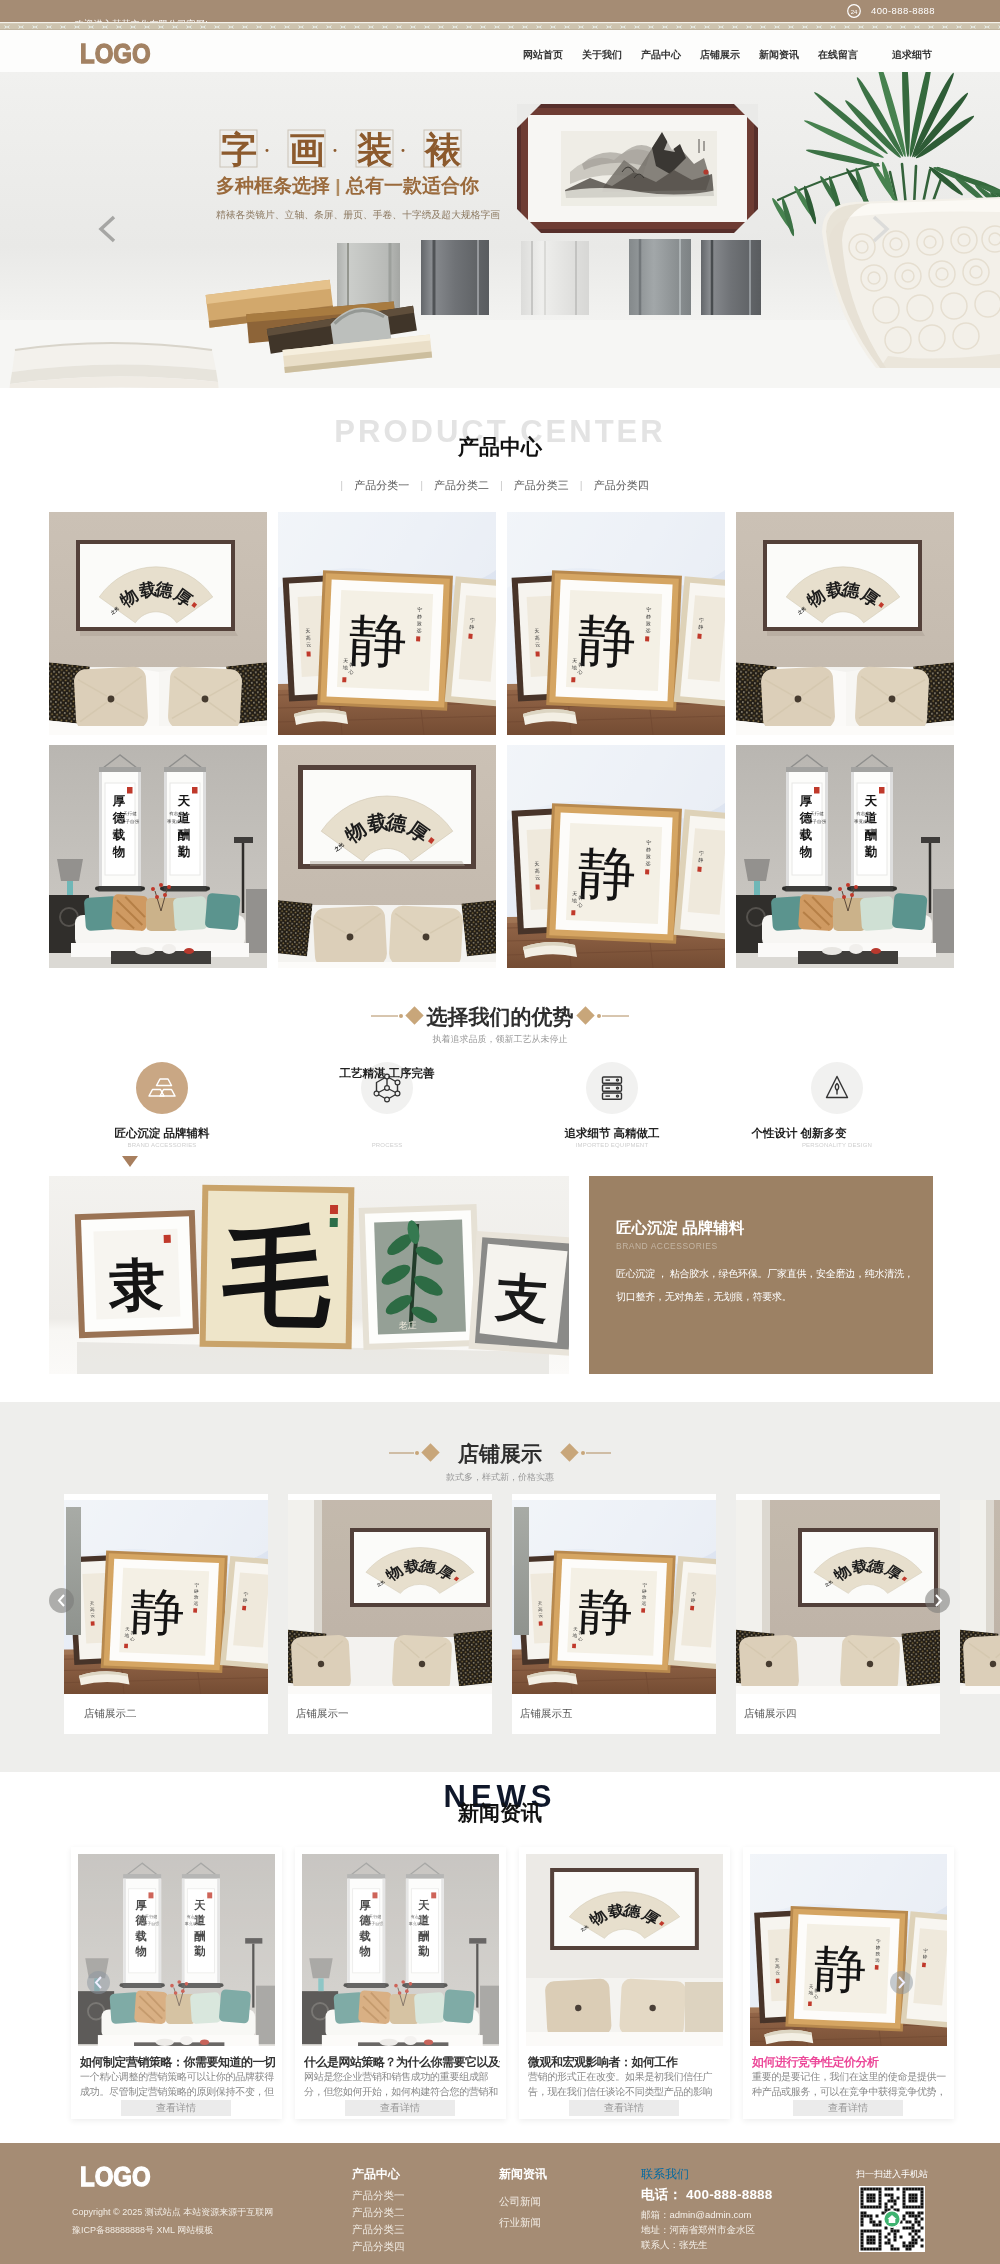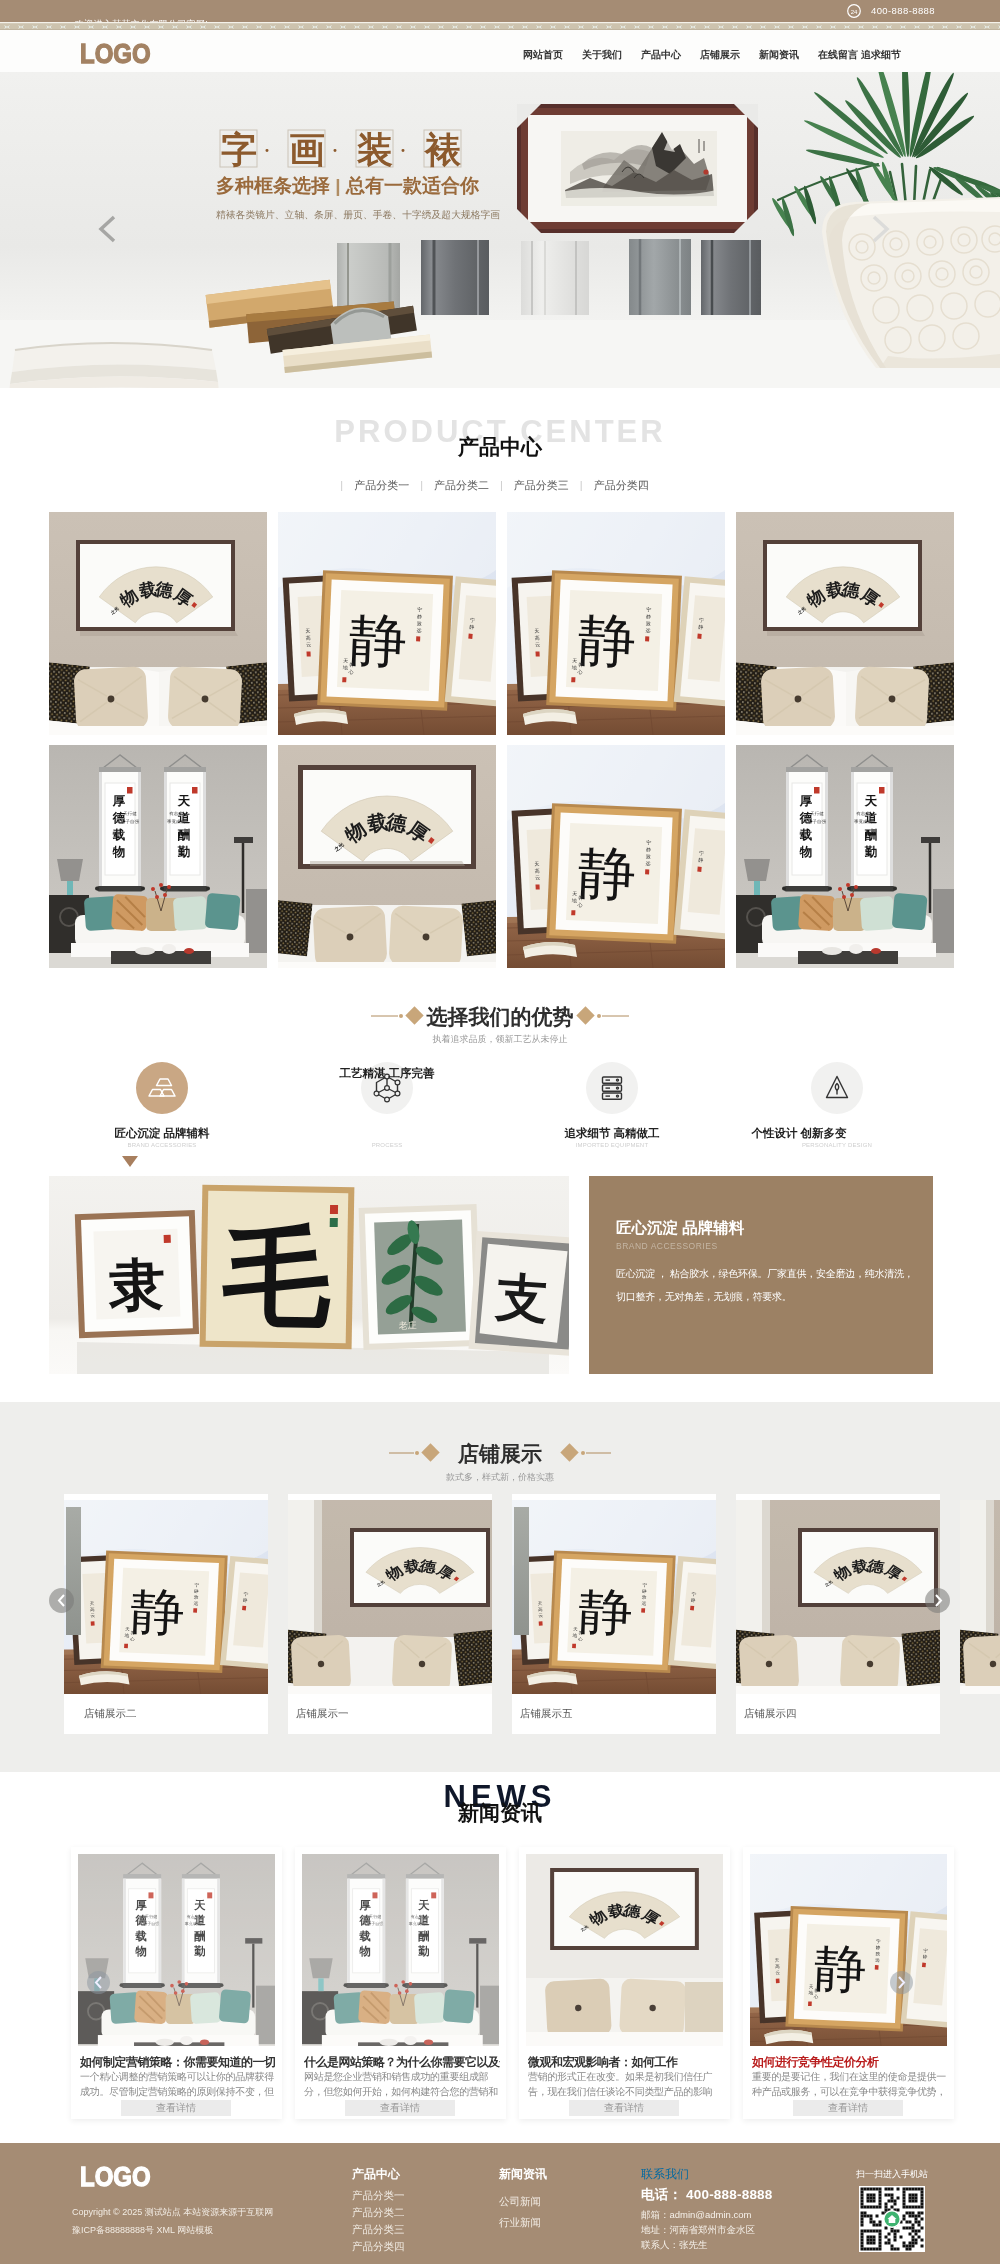--- a/index.html
+++ b/index.html
@@ -36,21 +36,21 @@
         </defs>
         <rect width="1000" height="8" fill="url(#lace)"></rect>
       </svg>
 </div>
 
 <div class="abs" style="left:0;top:30px;width:1000px;height:42px;background:#fdfdfc;box-shadow:0 1px 3px rgba(0,0,0,.08)"></div>
 
 <div class="abs" style="left:80px;top:38px;width:120px;height:30px;color:#a38263;font-size:32px;font-weight:bold;font-family:'Liberation Sans',sans-serif;transform:scale(0.75,0.85);transform-origin:0 0;-webkit-text-stroke:1.5px #a38263">LOGO</div>
 
 <div class="abs" style="left:523px;top:48px;width:440px;font-size:10px;font-weight:bold;color:#333;white-space:nowrap">
-<span style="margin-right:19px">网站首页</span><span style="margin-right:19px">关于我们</span><span style="margin-right:19px">产品中心</span><span style="margin-right:19px">店铺展示</span><span style="margin-right:19px">新闻资讯</span><span style="margin-right:3px">在线留言</span><span>追求细节</span>
+<span style="margin-right:19px">网站首页</span><span style="margin-right:19px">关于我们</span><span style="margin-right:19px">产品中心</span><span style="margin-right:19px">店铺展示</span><span style="margin-right:19px">新闻资讯</span><span style="margin-right:34px">在线留言</span><span>追求细节</span>
 </div>
 
 <div class="abs" style="left:0;top:72px;width:1000px;height:316px;overflow:hidden;background:#ececea">
 <svg width="1000" height="316" viewBox="0 0 1000 316">
 <defs>
 <linearGradient id="herowall" x1="0" y1="0" x2="0" y2="1">
             <stop offset="0" stop-color="#f1f1ef"></stop>
             <stop offset=".55" stop-color="#e9e9e7"></stop>
             <stop offset=".72" stop-color="#f0f0ee"></stop>
             <stop offset="1" stop-color="#fbfbf9"></stop>
@@ -827,21 +827,21 @@
       </g>
 </svg>
 <div class="abs" style="left:528px;top:2054px;width:196px;font-size:12px;font-weight:bold;color:#333;white-space:nowrap;overflow:hidden;letter-spacing:-.5px">微观和宏观影响者：如何工作</div>
 <div class="abs" style="left:528px;top:2070px;width:196px;font-size:10px;color:#888;line-height:14.5px;letter-spacing:-.3px;height:29px;overflow:hidden">营销的形式正在改变。如果是初我们信任广告，现在我们信任谈论不同类型产品的影响者。···</div>
 <div class="abs" style="left:569px;top:2100px;width:110px;height:16px;background:#ebebeb;text-align:center;font-size:10px;color:#999;line-height:16px">查看详情</div>
 
 <div class="abs" style="left:743px;top:1847px;width:211px;height:272px;background:#fff;box-shadow:0 2px 6px rgba(0,0,0,.07)"></div>
 <svg class="abs" style="left:750px;top:1854px" width="197" height="192" viewBox="0 0 218 215" preserveAspectRatio="none">
       <use href="#sceneB" width="218" height="223"></use>
     </svg>
-<div class="abs" style="left:752px;top:2054px;width:196px;font-size:12px;font-weight:bold;color:#b91c1c;white-space:nowrap;overflow:hidden;letter-spacing:-.5px">如何进行竞争性定价分析</div>
+<div class="abs" style="left:752px;top:2054px;width:196px;font-size:12px;font-weight:bold;color:#ec4899;white-space:nowrap;overflow:hidden;letter-spacing:-.5px">如何进行竞争性定价分析</div>
 <div class="abs" style="left:752px;top:2070px;width:196px;font-size:10px;color:#888;line-height:14.5px;letter-spacing:-.3px;height:29px;overflow:hidden">重要的是要记住，我们在这里的使命是提供一种产品或服务，可以在竞争中获得竞争优势，···</div>
 <div class="abs" style="left:793px;top:2100px;width:110px;height:16px;background:#ebebeb;text-align:center;font-size:10px;color:#999;line-height:16px">查看详情</div>
 
 <div class="abs" style="left:87px;top:1971px;width:23px;height:23px;border-radius:50%;background:rgba(140,150,160,.5)"></div>
 <svg class="abs" style="left:93px;top:1976px" width="11" height="13">
       <path d="M8 1 L3 6.5 L8 12" stroke="#eef" stroke-width="2" fill="none"></path>
     </svg>
 
 <div class="abs" style="left:890px;top:1971px;width:23px;height:23px;border-radius:50%;background:rgba(140,150,160,.5)"></div>
 <svg class="abs" style="left:896px;top:1976px" width="11" height="13">

